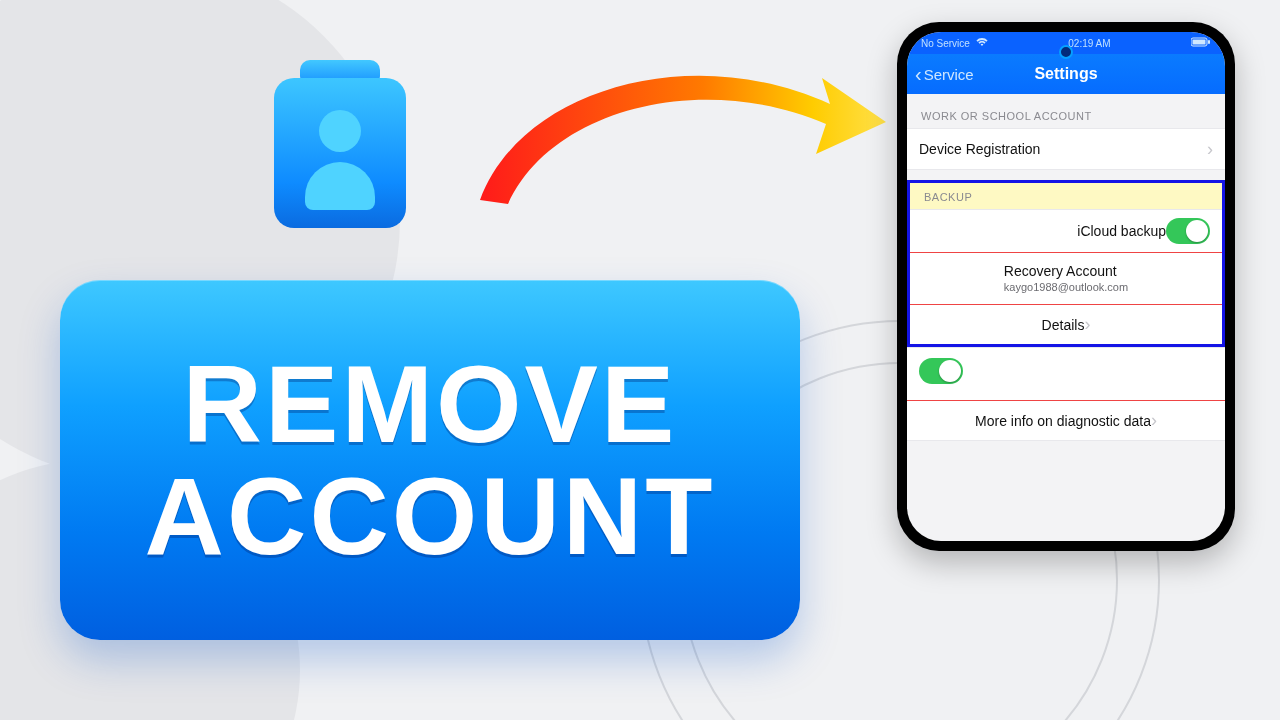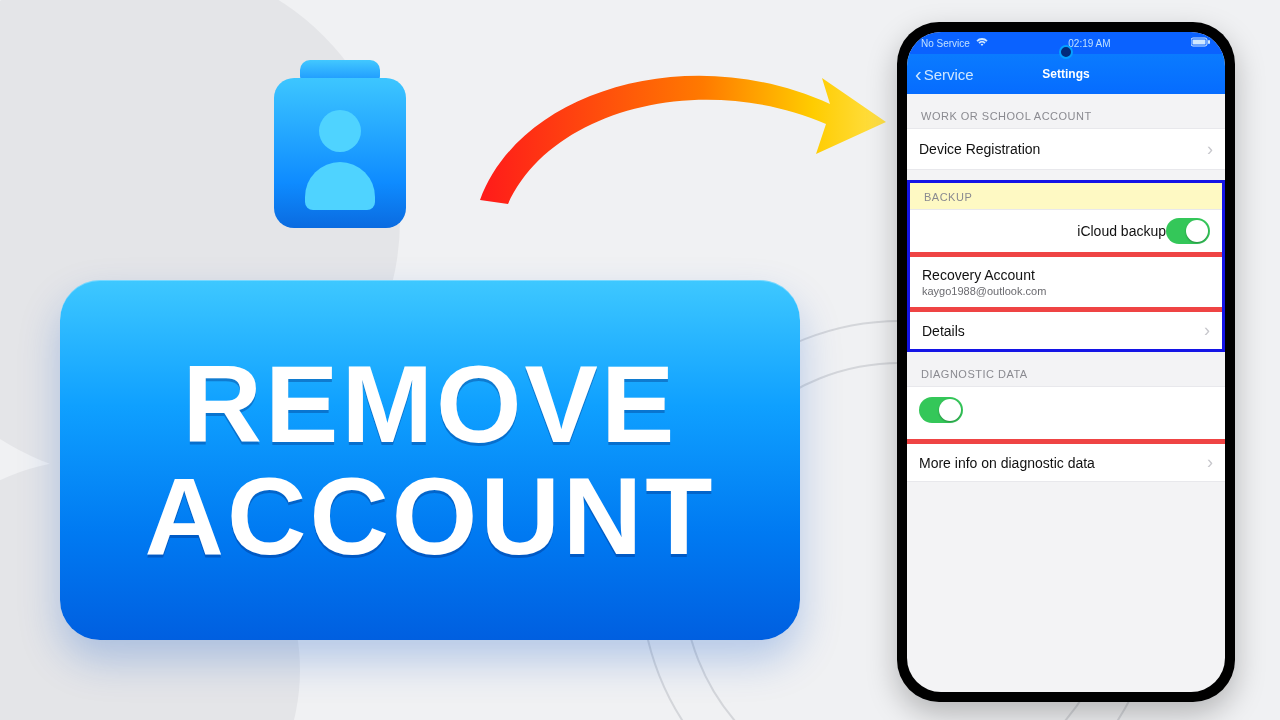--- a/index.html
+++ b/index.html
@@ -112,21 +112,21 @@
     text-shadow: 0 3px 0 rgba(0,40,120,.35);
     white-space: pre;
   }
 
   
   .phone {
     position: absolute;
     right: 45px;
     top: 22px;
     width: 338px;
-    height: 680px;
+    height: 529px;
     border-radius: 42px;
     background: #000;
     padding: 10px;
     z-index: 4;
     box-shadow: 0 12px 30px rgba(0,0,0,.25);
   }
   .screen {
     width: 100%;
     height: 100%;
     background: #f3f3f5;
@@ -170,21 +170,21 @@
     gap:2px;
     color:#cfe7ff;
     font-size:15px;
     padding-left:8px;
   }
   .nav-back .chev { font-size:20px; line-height:1; }
   .nav-title {
     position:absolute;
     left:50%; transform:translateX(-50%);
     font-weight:700;
-    font-size:12px;
+    font-size:16px;
   }
 
   .section-header {
     font-size: 11px;
     color: #8a8a90;
     letter-spacing: .5px;
     padding: 16px 14px 6px;
     text-transform: uppercase;
   }
   .group {
@@ -198,21 +198,21 @@
   }
   .row {
     display: flex;
     align-items: center;
     justify-content: space-between;
     min-height: 40px;
     padding: 8px 12px;
     font-size: 14px;
     color: #111;
   }
-  .row + .row { border-top: 5px solid #ef4444; }
+  .row + .row { border-top: 1px solid #ef4444; justify-content: center; }
   .row.tall { min-height: 52px; align-items:flex-start; padding-top:10px; padding-bottom:10px;}
   .row .col { display:flex; flex-direction:column; gap:2px;}
   .row .sub { font-size:11px; color:#6b6b70; }
   .chevron { color:#c7c7cc; font-size:18px; }
 
   .toggle {
     width: 44px; height: 26px;
     background: #34c759;
     border-radius: 13px;
     position: relative;
@@ -314,21 +314,20 @@
           <span>Recovery Account</span>
           <span class="sub">kaygo1988@outlook.com</span>
         </div>
       </div>
       <div class="row">
         <span>Details</span>
         <span class="chevron">›</span>
       </div>
     </div>
 
-    <div class="section-header">DIAGNOSTIC DATA</div>
     <div class="group">
       <div class="row tall">
         <div class="toggle"></div>
       </div>
       <div class="row">
         <span>More info on diagnostic data</span>
         <span class="chevron">›</span>
       </div>
     </div>
 

